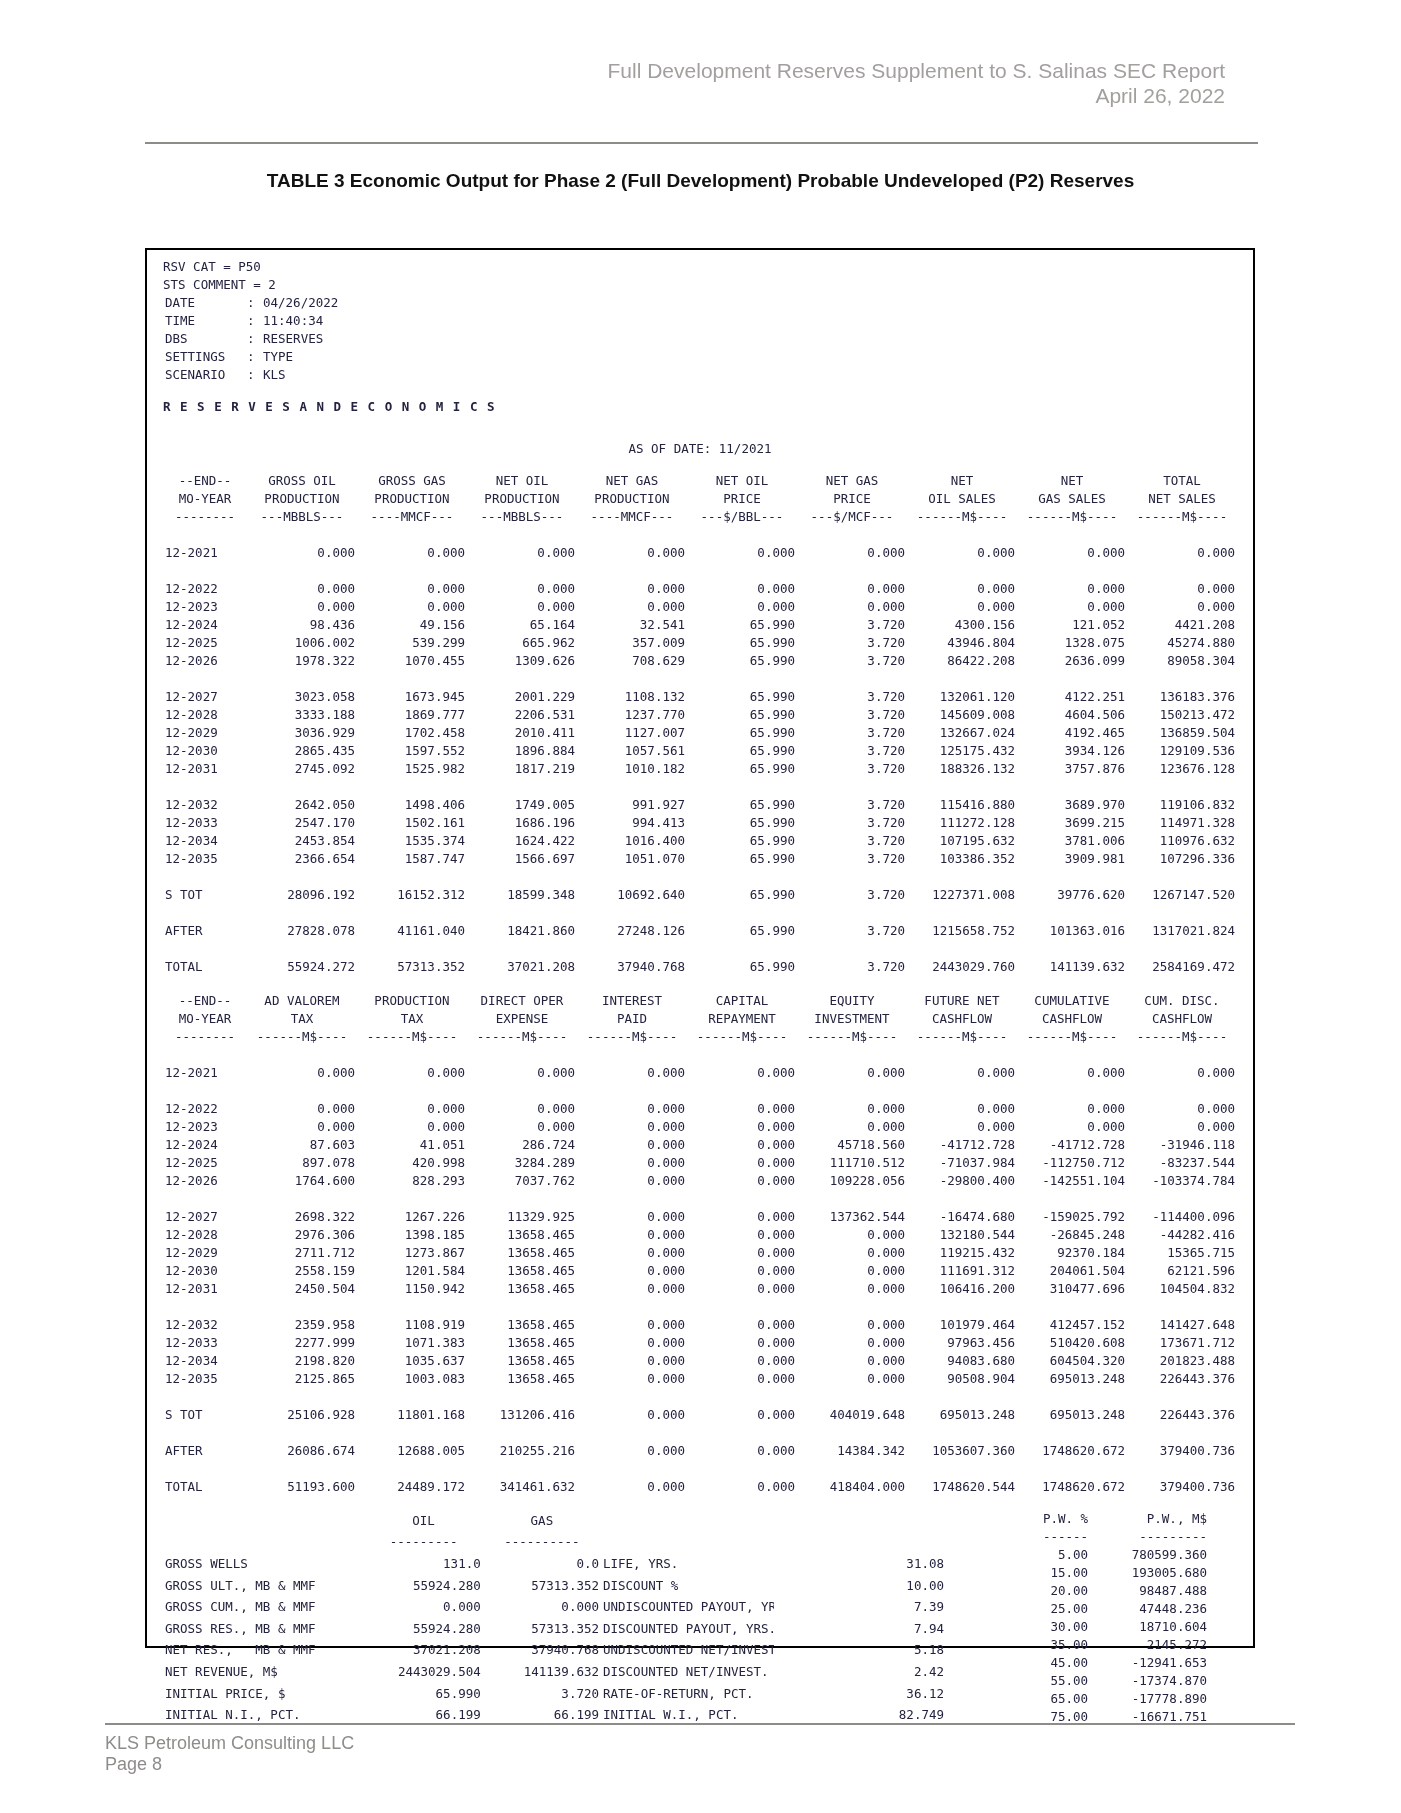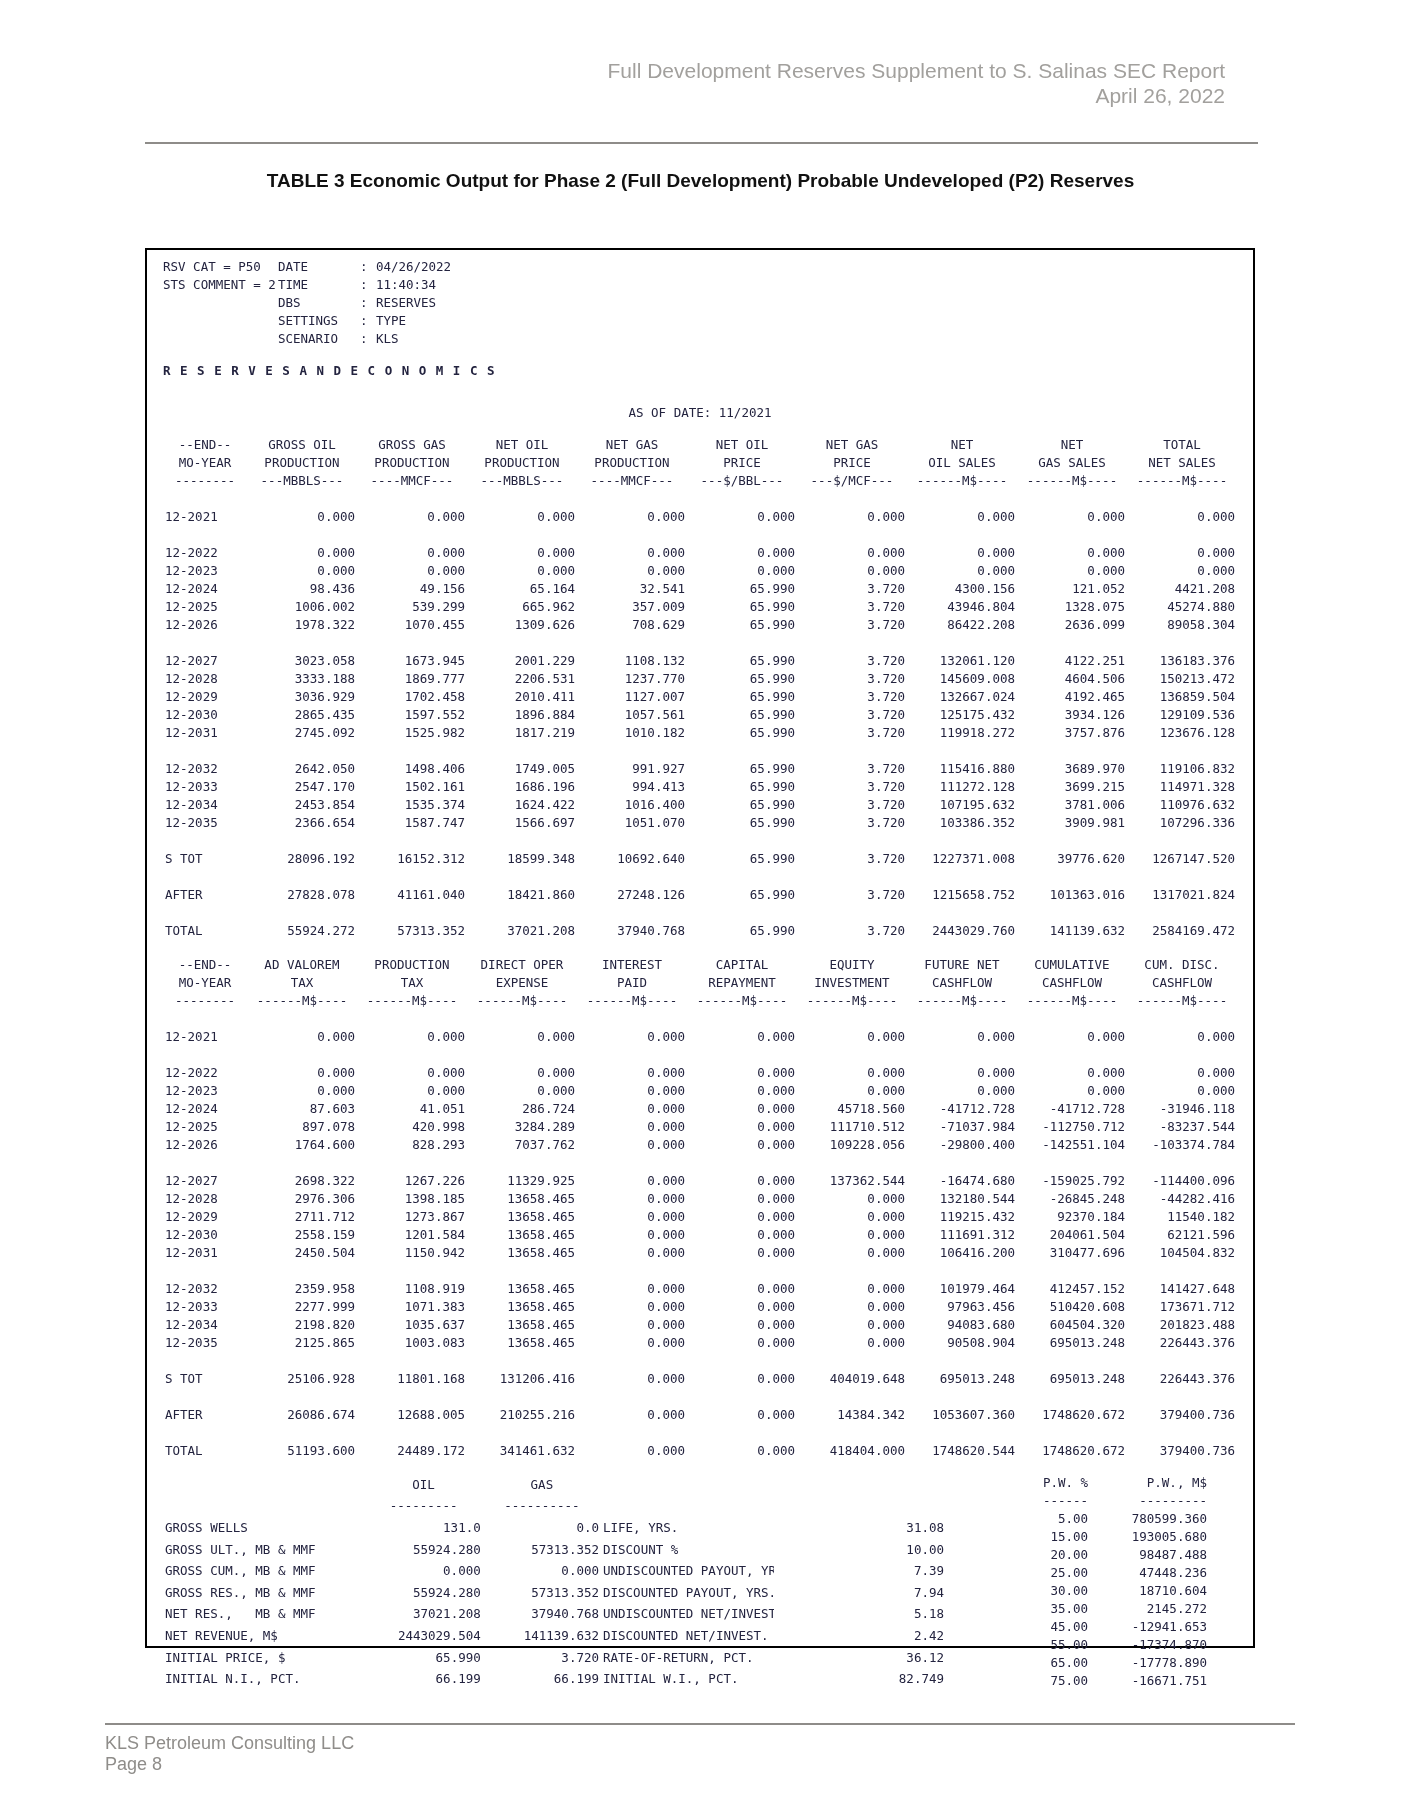--- a/index.html
+++ b/index.html
@@ -14,21 +14,21 @@
 
   
   .table-title{position:absolute;top:170px;left:0;width:100%;text-align:center;
     font-size:19px;font-weight:bold;color:#111111;margin:0;font-family:"Liberation Sans",sans-serif;}
 
   
   .panel{position:absolute;top:248px;left:145px;width:1110px;height:1400px;
     border:2px solid #000;box-sizing:border-box;padding:8px 16px 0 16px;
     font-family:"DejaVu Sans Mono",monospace;font-size:12.5px;color:#23233f;}
 
-  .meta-row{display:flex;justify-content:space-between;}
+  .meta-row{display:flex;justify-content:space-between;flex-direction:column;}
   .meta-left div{line-height:18px;white-space:pre;}
   .meta-right{width:235px;}
   .meta-right td{line-height:18px;white-space:pre;padding:0;}
   .meta-right td:nth-child(1){width:82px;}
   .meta-right td:nth-child(2){width:16px;}
 
   .section-title{margin-top:14px;line-height:18px;font-weight:bold;letter-spacing:1px;}
   .as-of{text-align:center;margin-top:24px;line-height:18px;}
 
   .mono-table{width:100%;border-collapse:collapse;table-layout:fixed;font:inherit;color:inherit;}
@@ -280,21 +280,21 @@
             <td>129109.536</td>
           </tr>
           <tr class="r-d">
             <td>12-2031</td>
             <td>2745.092</td>
             <td>1525.982</td>
             <td>1817.219</td>
             <td>1010.182</td>
             <td>65.990</td>
             <td>3.720</td>
-            <td>119918.272</td>
+            <td>188326.132</td>
             <td>3757.876</td>
             <td>123676.128</td>
           </tr>
           <tr class="r-b">
             <td colspan="10">&nbsp;</td>
           </tr>
           <tr class="r-d">
             <td>12-2032</td>
             <td>2642.050</td>
             <td>1498.406</td>
@@ -536,21 +536,21 @@
           <tr class="r-d">
             <td>12-2029</td>
             <td>2711.712</td>
             <td>1273.867</td>
             <td>13658.465</td>
             <td>0.000</td>
             <td>0.000</td>
             <td>0.000</td>
             <td>119215.432</td>
             <td>92370.184</td>
-            <td>11540.182</td>
+            <td>15365.715</td>
           </tr>
           <tr class="r-d">
             <td>12-2030</td>
             <td>2558.159</td>
             <td>1201.584</td>
             <td>13658.465</td>
             <td>0.000</td>
             <td>0.000</td>
             <td>0.000</td>
             <td>111691.312</td>

